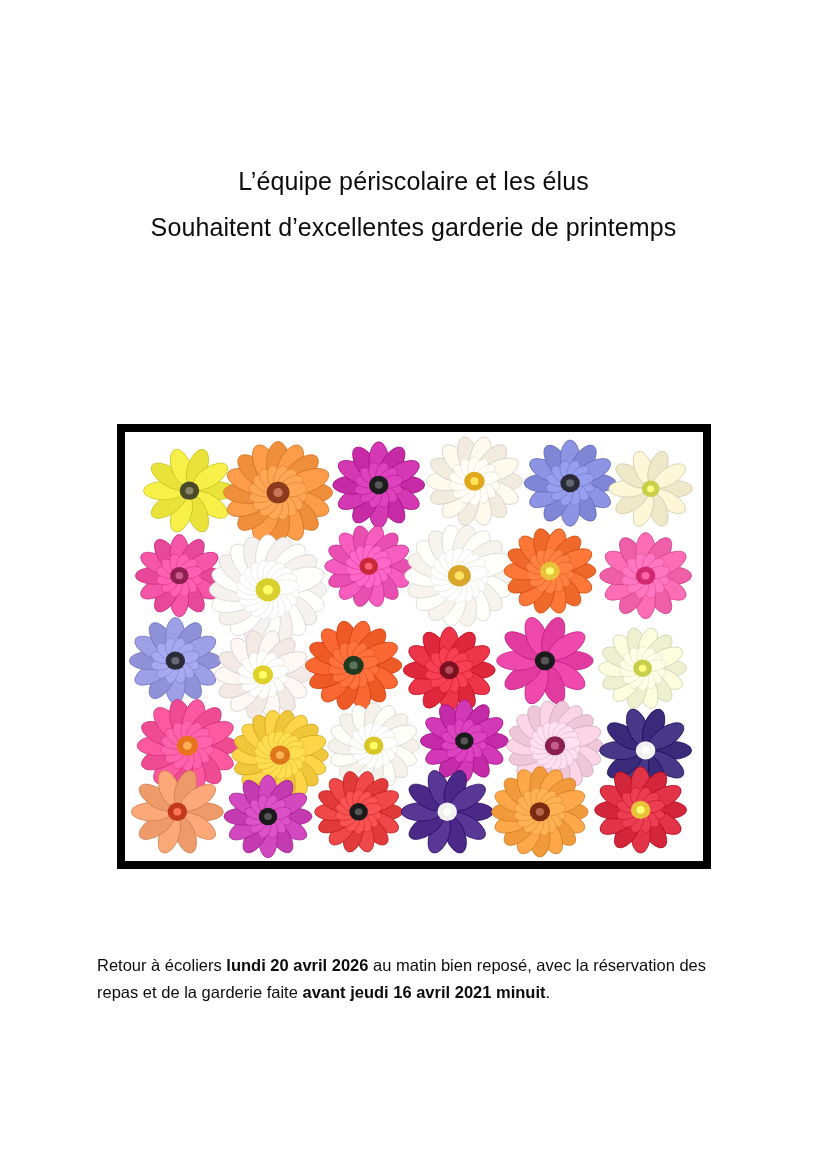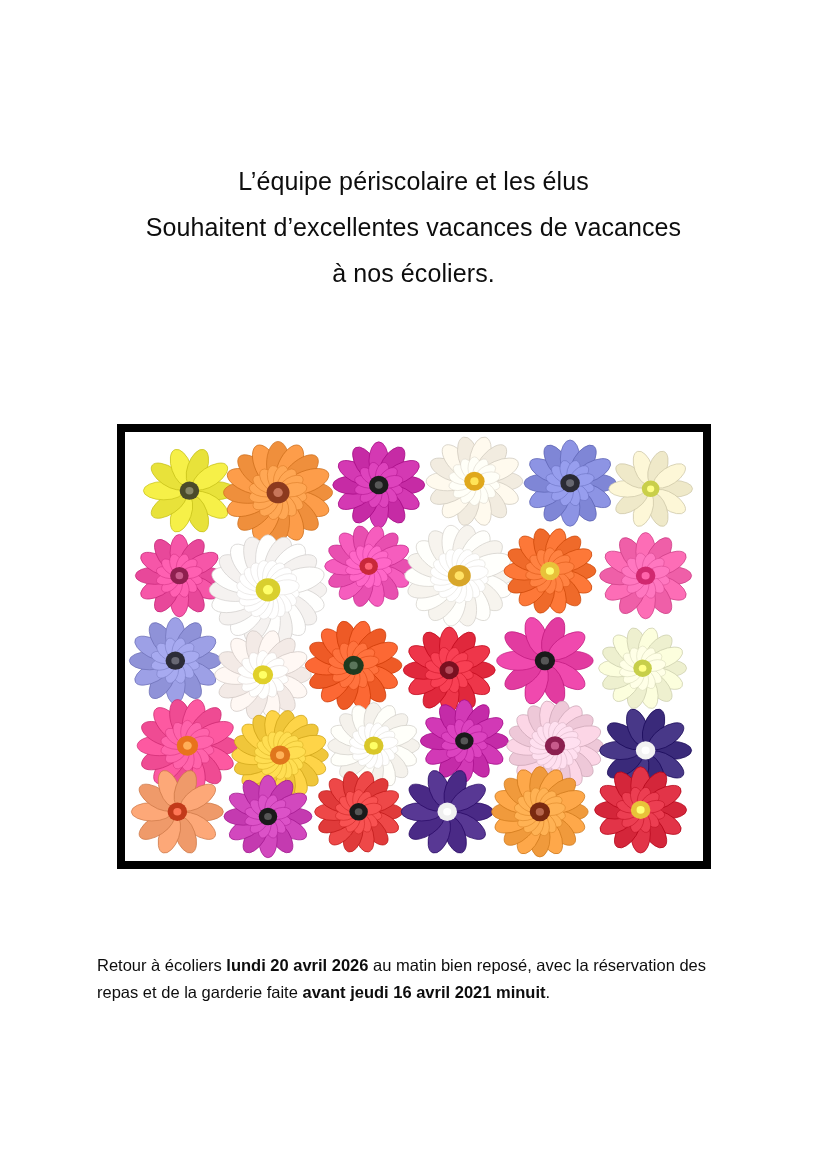--- a/index.html
+++ b/index.html
@@ -83,22 +83,21 @@
     margin-top: 12px;
   }
 </style>
 </head>
 <body>
 
 <div class="page">
 
   <div class="heading-block">
     <div class="heading-line l1">L’équipe périscolaire et les élus</div>
-    <div class="heading-line l2">Souhaitent d’excellentes vacances de vacances</div>
-    <div class="heading-line l3">à nos écoliers.</div>
+    <div class="heading-line l2">Souhaitent d’excellentes garderie de printemps</div>
   </div>
 
   <div class="figure-frame">
     <div class="figure-inner">
       <div class="flower-canvas">
         <svg id="flower-svg" viewBox="0 0 570 450" preserveAspectRatio="none" aria-hidden="true">
             <g>
               <ellipse cx="87.5" cy="60.0" rx="20.2" ry="9.7" transform="rotate(0.0 87.5 60.0)" fill="#e8e23a" stroke="#c5bf17" stroke-width="0.7"></ellipse>
               <ellipse cx="82.6" cy="75.0" rx="20.2" ry="9.7" transform="rotate(36.0 82.6 75.0)" fill="#f6f048" stroke="#c5bf17" stroke-width="0.7"></ellipse>
               <ellipse cx="69.9" cy="84.3" rx="20.2" ry="9.7" transform="rotate(72.0 69.9 84.3)" fill="#e8e23a" stroke="#c5bf17" stroke-width="0.7"></ellipse>

